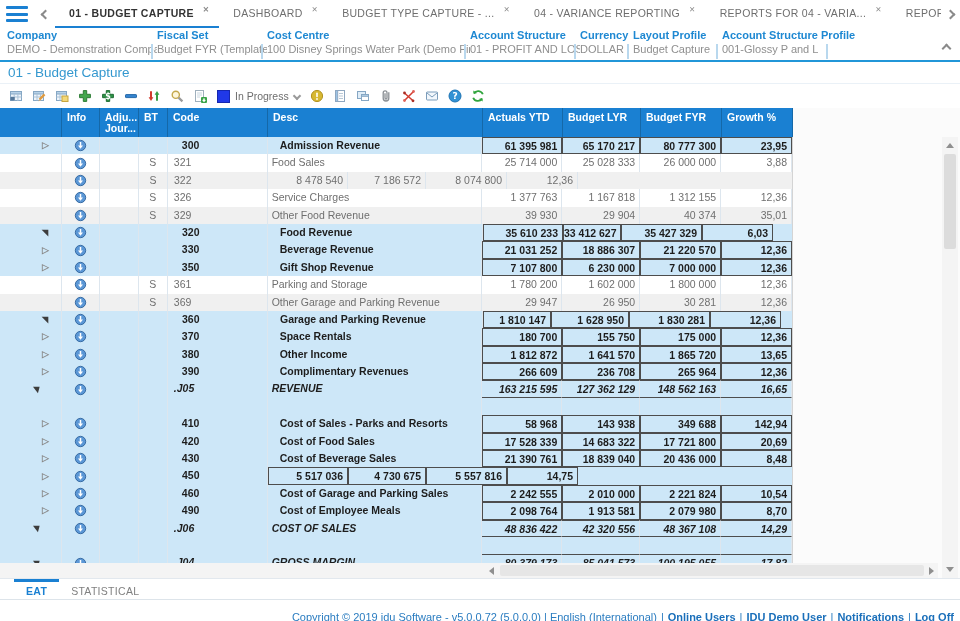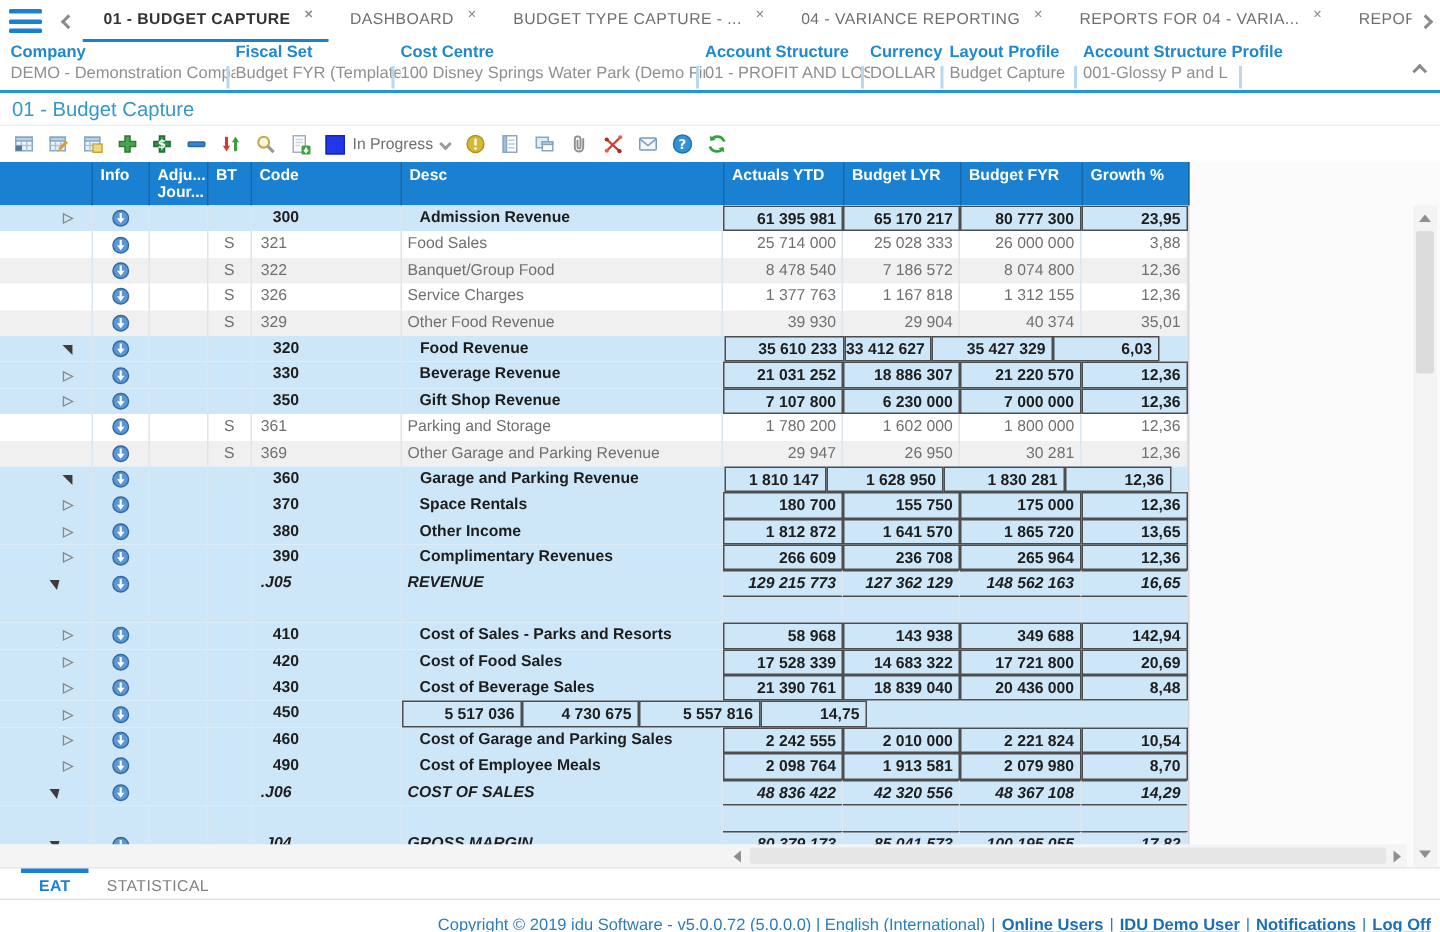--- a/index.html
+++ b/index.html
@@ -351,21 +351,20 @@
         <div class="c info" style="width: 38px;">
           <svg viewBox="0 0 14 14">
             <circle cx="7" cy="7" r="5.6" fill="#5b97d6" stroke="#33679f"></circle>
             <path d="M7 3.2v4.2" stroke="#fff" stroke-width="1.6"></path>
             <path d="M4.3 7L7 10.6 9.7 7z" fill="#fff"></path>
           </svg>
         </div>
         <div class="c" style="width: 39px;"></div>
         <div class="c bt" style="width: 29px;">S</div>
         <div class="c" style="width: 100px; padding-left: 6px;">322</div>
-        <div class="c" style="width: 215px; padding-left: 4px;">Banquet/Group Food</div>
         <div class="c num" style="width: 80px;">8 478 540</div>
         <div class="c num" style="width: 78px;">7 186 572</div>
         <div class="c num" style="width: 81px;">8 074 800</div>
         <div class="c num" style="width: 71px;">12,36</div>
       </div>
       <div class="grow t-detail">
         <div class="c exp" style="width: 62px;"></div>
         <div class="c info" style="width: 38px;">
           <svg viewBox="0 0 14 14">
             <circle cx="7" cy="7" r="5.6" fill="#5b97d6" stroke="#33679f"></circle>
@@ -584,21 +583,21 @@
           <svg viewBox="0 0 14 14">
             <circle cx="7" cy="7" r="5.6" fill="#5b97d6" stroke="#33679f"></circle>
             <path d="M7 3.2v4.2" stroke="#fff" stroke-width="1.6"></path>
             <path d="M4.3 7L7 10.6 9.7 7z" fill="#fff"></path>
           </svg>
         </div>
         <div class="c" style="width: 39px;"></div>
         <div class="c bt" style="width: 29px;"></div>
         <div class="c" style="width: 100px; padding-left: 6px;">.J05</div>
         <div class="c" style="width: 215px; padding-left: 4px;">REVENUE</div>
-        <div class="c num" style="width: 80px;">129 215 773</div>
+        <div class="c num" style="width: 80px;">163 215 595</div>
         <div class="c num" style="width: 78px;">127 362 129</div>
         <div class="c num" style="width: 81px;">148 562 163</div>
         <div class="c num" style="width: 71px;">16,65</div>
       </div>
       <div class="grow t-spacer">
         <div class="c exp" style="width: 62px;"></div>
         <div class="c info" style="width: 38px;"></div>
         <div class="c" style="width: 39px;"></div>
         <div class="c bt" style="width: 29px;"></div>
         <div class="c" style="width: 100px; padding-left: 6px;"></div>

